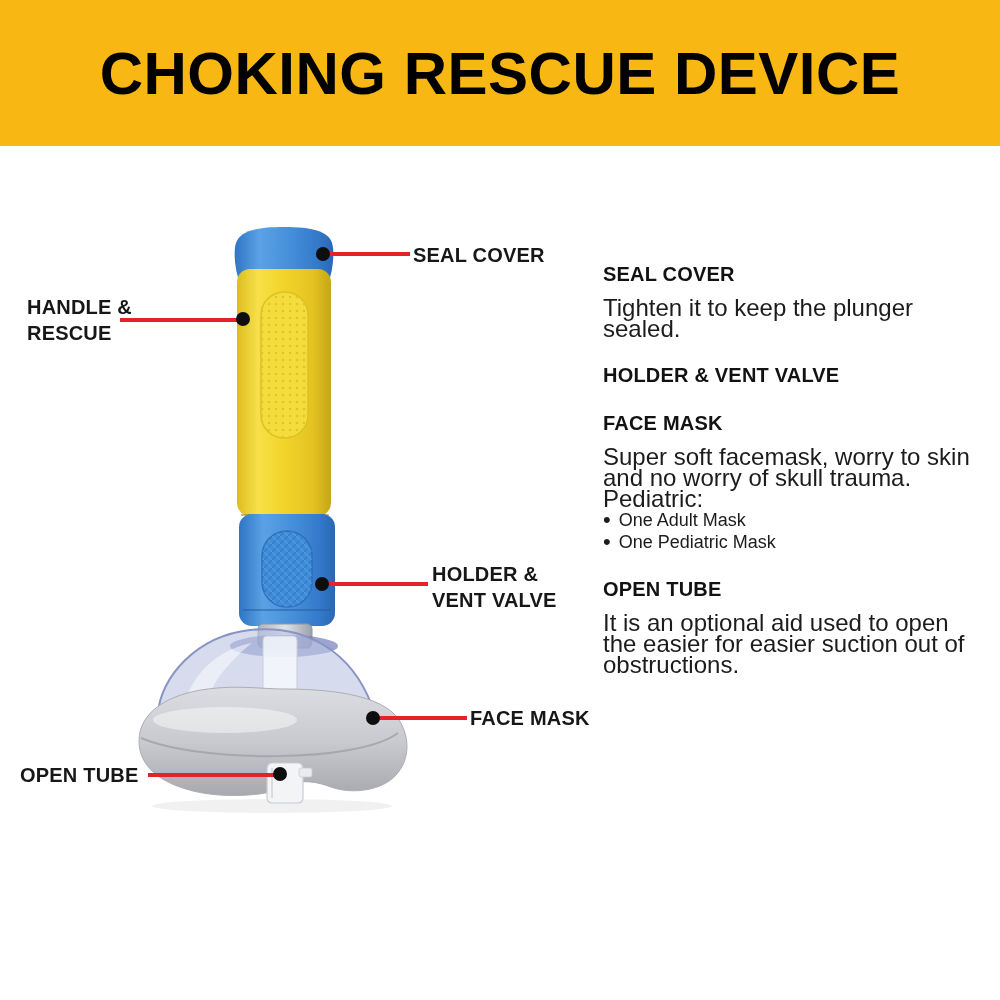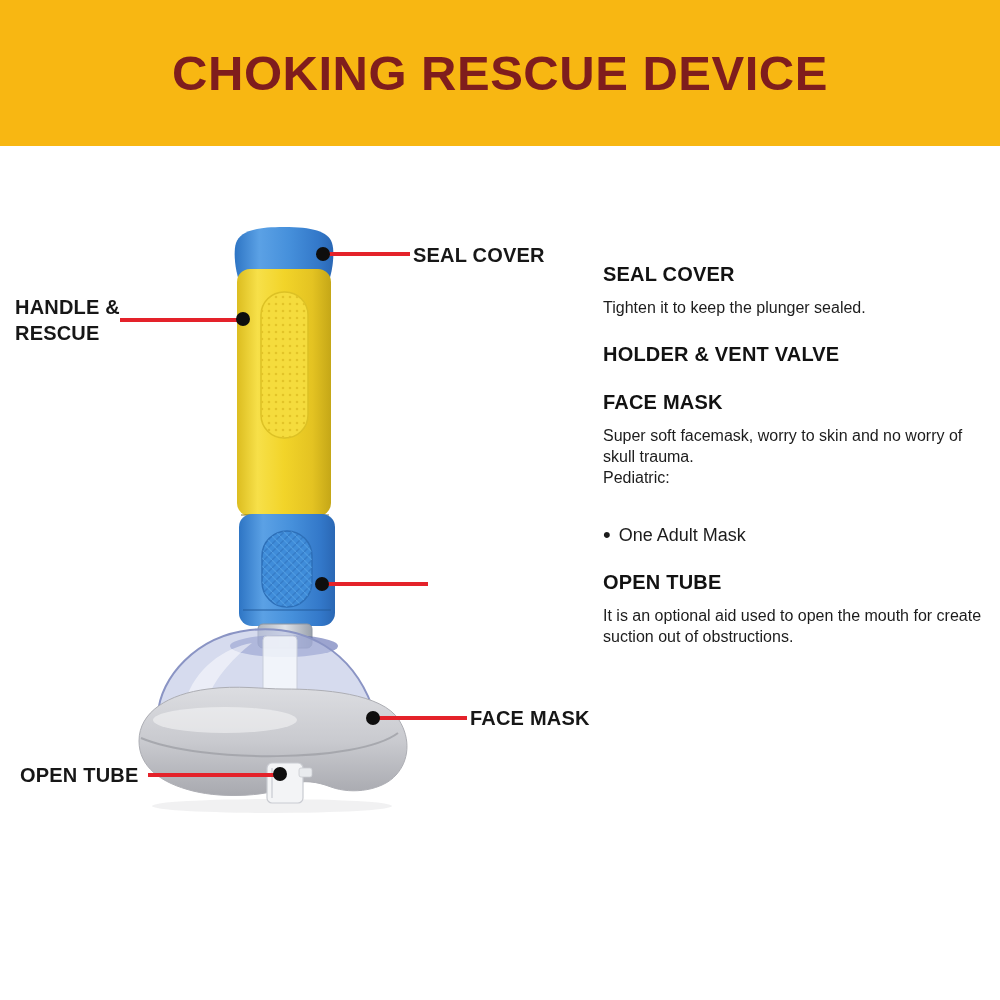--- a/index.html
+++ b/index.html
@@ -19,49 +19,49 @@
     overflow:hidden;
   }
   .page{position:absolute;inset:0;}
   
   .banner{
     position:absolute;left:0;top:0;width:1000px;height:146px;
     background:var(--banner-bg);
     display:flex;align-items:center;justify-content:center;
   }
   .banner h1{
-    font-size:49px;font-weight:700;letter-spacing:.5px;color:#7f1d1d;
+    font-size:60px;font-weight:700;letter-spacing:.5px;color:#000000;
     white-space:nowrap;
   }
   
   .device-svg{position:absolute;left:0;top:0;width:1000px;height:1000px;}
   
   .callout-label{
     position:absolute;font-weight:700;font-size:20px;line-height:26px;
     letter-spacing:.2px;color:#171717;white-space:nowrap;
   }
   #lbl-seal{left:413px;top:242px;}
-  #lbl-handle{left:15px;top:294px;}
+  #lbl-handle{left:27px;top:294px;}
   #lbl-holder{left:432px;top:561px;}
   #lbl-face{left:470px;top:705px;}
   #lbl-tube{left:20px;top:762px;}
   
   .descriptions{
     position:absolute;left:603px;top:263px;width:380px;
   }
   .sec h2{
     font-size:20px;font-weight:700;letter-spacing:.2px;color:#121212;
     margin:25px 0 11px 0;
   }
   .sec:first-child h2{margin-top:0;}
   .sec p, .sec .inc-line{
-    font-size:16px;line-height:21px;color:#1c1c1c;
+    font-size:24px;line-height:21px;color:#1c1c1c;
   }
   .include-item{
-    font-size:18px;line-height:21px;color:#1c1c1c;margin-top:36px;
+    font-size:18px;line-height:21px;color:#1c1c1c;
   }
   .include-item::before{
     content:"\2022";
     font-size:22px;line-height:21px;
     margin-right:8px;vertical-align:-1px;
   }
 </style>
 </head>
 <body>
 
@@ -161,20 +161,24 @@
     </g>
   </svg>
 
   <div id="lbl-seal" class="callout-label">
     <span>SEAL COVER</span>
   </div>
   <div id="lbl-handle" class="callout-label">
     <span>HANDLE &amp;</span><br>
     <span>RESCUE</span>
   </div>
+  <div id="lbl-holder" class="callout-label">
+    <span>HOLDER &amp;</span><br>
+    <span>VENT VALVE</span>
+  </div>
   <div id="lbl-face" class="callout-label">
     <span>FACE MASK</span>
   </div>
   <div id="lbl-tube" class="callout-label">
     <span>OPEN TUBE</span>
   </div>
 
   <section class="descriptions">
 
     <div class="sec">
@@ -187,21 +191,22 @@
 
     <div class="sec">
       <h2>HOLDER &amp; VENT VALVE</h2>
     </div>
 
     <div class="sec">
       <h2>FACE MASK</h2>
       <p>Super soft facemask, worry to skin and no worry of skull trauma.</p>
       <div class="inc-line">Pediatric:</div>
       <div class="include-item"><span>One Adult Mask</span></div>
+      <div class="include-item"><span>One Pediatric Mask</span></div>
     </div>
 
     <div class="sec">
       <h2>OPEN TUBE</h2>
-      <p>It is an optional aid used to open the mouth for create suction out of obstructions.</p>
+      <p>It is an optional aid used to open the easier for easier suction out of obstructions.</p>
     </div>
 
   </section>
 </div>
 
 </body></html>

